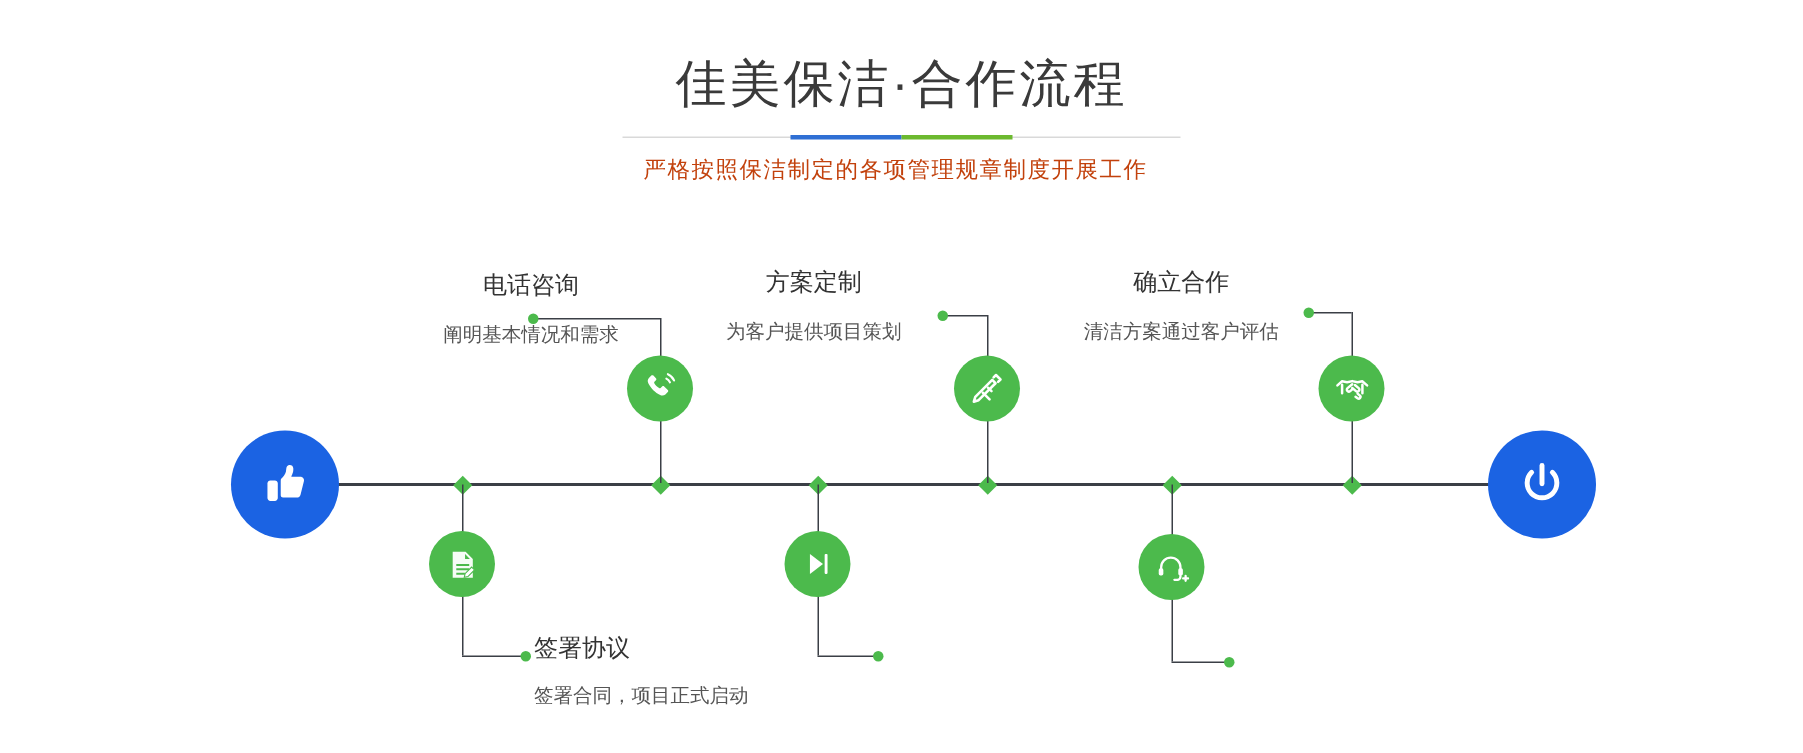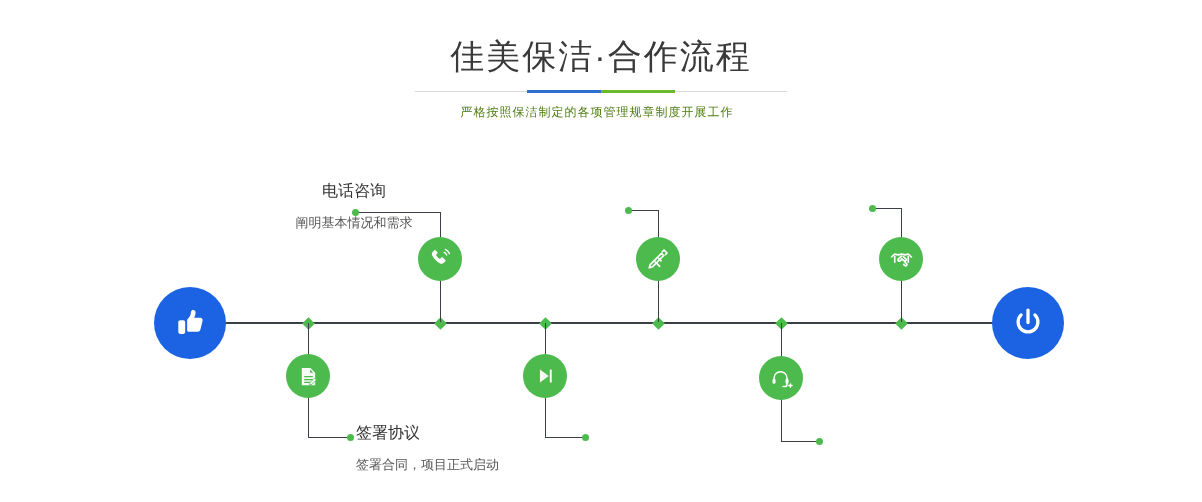--- a/index.html
+++ b/index.html
@@ -61,22 +61,22 @@
   .rule-green {
     position: absolute;
     left: 186px;
     top: 0;
     width: 74px;
     height: 3px;
     background: #6cb92f;
   }
   .subtitle {
     margin: 11px 8px 0 0;
-    font-size: 12px;
-    color: #4d7c0f;
+    font-size: 15px;
+    color: #c2410c;
     letter-spacing: 1px;
   }
 
   
   .timeline {
     position: absolute;
     left: 0;
     top: 160px;
     width: 1202px;
     height: 342px;
@@ -228,38 +228,42 @@
     <div class="tip-dot" style="left:347px; top:274px;"></div>
     <div class="badge" style="left:286px; top:194px;">
       <span>
         <svg width="23" height="23" viewBox="0 0 24 24" fill="#ffffff">
           <path d="M5 3h9l5 5v13H5V3zm8.6 1.6V8H17l-3.4-3.4z" opacity="0.95"></path>
           <path d="M7.5 11.5h9v1.4h-9zM7.5 14.5h9v1.4h-9zM7.5 17.5h6v1.4h-6z" fill="#4cba4c"></path>
           <path d="M18.2 13.6l2 2-4.6 4.6-2.5.5.5-2.5 4.6-4.6z" fill="#ffffff" stroke="#4cba4c" stroke-width="0.8"></path>
         </svg>
       </span>
     </div>
-    <div class="label-block below" style="left:356px; top:262px;">
+    <div class="label-block below" style="left:356px; top:262px;font-family:Liberation Mono, monospace;">
       <div class="label-title">签署协议</div>
       <div class="label-desc">签署合同，项目正式启动</div>
     </div>
 
     <div class="diamond" style="left:654px;"></div>
     <div class="connector" style="left:658px; top:50px; height:112px;"></div>
     <div class="connector-h" style="left:628px; top:50px; width:30px;"></div>
     <div class="tip-dot" style="left:625px; top:47px;"></div>
     <div class="badge" style="left:636px; top:77px;">
       <span>
         <svg width="24" height="24" viewBox="0 0 24 24" fill="none" stroke="#ffffff" stroke-width="1.7" stroke-linecap="round" stroke-linejoin="round">
           <path d="M3.2 20.8l3.2-1 11.3-11.3-2.2-2.2L4.2 17.6l-1 3.2z"></path>
           <path d="M16.4 4.6l1.6-1.6 3 3-1.6 1.6"></path>
           <path d="M9.2 14.8l4.5 4.5"></path>
           <path d="M12.6 11.4l2.4 2.4"></path>
         </svg>
       </span>
+    </div>
+    <div class="label-block above" style="left:460px; top:18px; width:165px;">
+      <div class="label-title">方案定制</div>
+      <div class="label-desc">为客户提供项目策划</div>
     </div>
 
     <div class="diamond" style="left:541px;"></div>
     <div class="connector" style="left:545px; top:163px; height:114px;"></div>
     <div class="connector-h" style="left:545px; top:277px; width:40px;"></div>
     <div class="tip-dot" style="left:582px; top:274px;"></div>
     <div class="badge" style="left:523px; top:194px;">
       <span>
         <svg width="22" height="22" viewBox="0 0 24 24" fill="#ffffff">
           <path d="M6.5 4.8v14.4L16 12 6.5 4.8z"></path>
@@ -278,20 +282,24 @@
       <span>
         <svg width="25" height="25" viewBox="0 0 24 24" fill="none" stroke="#ffffff" stroke-width="1.6" stroke-linecap="round" stroke-linejoin="round">
           <path d="M2.5 9.5l3-2.6 3.2.6 3.3-.7 3.4.7 3-.6 3.1 2.6"></path>
           <path d="M12 8.8l-3 2.5c-.6.5-.6 1.4 0 1.9.5.4 1.2.4 1.7 0l1.3-1.1"></path>
           <path d="M12 11.2l2.4 2c.5.4 1.2.4 1.7 0 .6-.5.6-1.4 0-1.9l-2.4-2"></path>
           <path d="M15.4 14.8l1.4 1.2c.5.4.6 1.1.2 1.6-.4.5-1.1.6-1.6.2l-1.3-1"></path>
           <path d="M5.5 9.1v5.4M18.5 9.1v5.4"></path>
         </svg>
       </span>
     </div>
+    <div class="label-block above" style="left:706px; top:18px; width:163px;">
+      <div class="label-title">确立合作</div>
+      <div class="label-desc">清洁方案通过客户评估</div>
+    </div>
 
     <div class="diamond" style="left:777px;"></div>
     <div class="connector" style="left:781px; top:163px; height:118px;"></div>
     <div class="connector-h" style="left:781px; top:281px; width:38px;"></div>
     <div class="tip-dot" style="left:816px; top:278px;"></div>
     <div class="badge" style="left:759px; top:196px;">
       <span>
         <svg width="23" height="23" viewBox="0 0 24 24" fill="none" stroke="#ffffff" stroke-width="1.6" stroke-linecap="round" stroke-linejoin="round">
           <path d="M4.3 13.6v-2a6.7 6.7 0 0 1 13.4 0v2"></path>
           <rect x="2.6" y="12.4" width="3.2" height="5" rx="1.2" fill="#ffffff" stroke="none"></rect>

